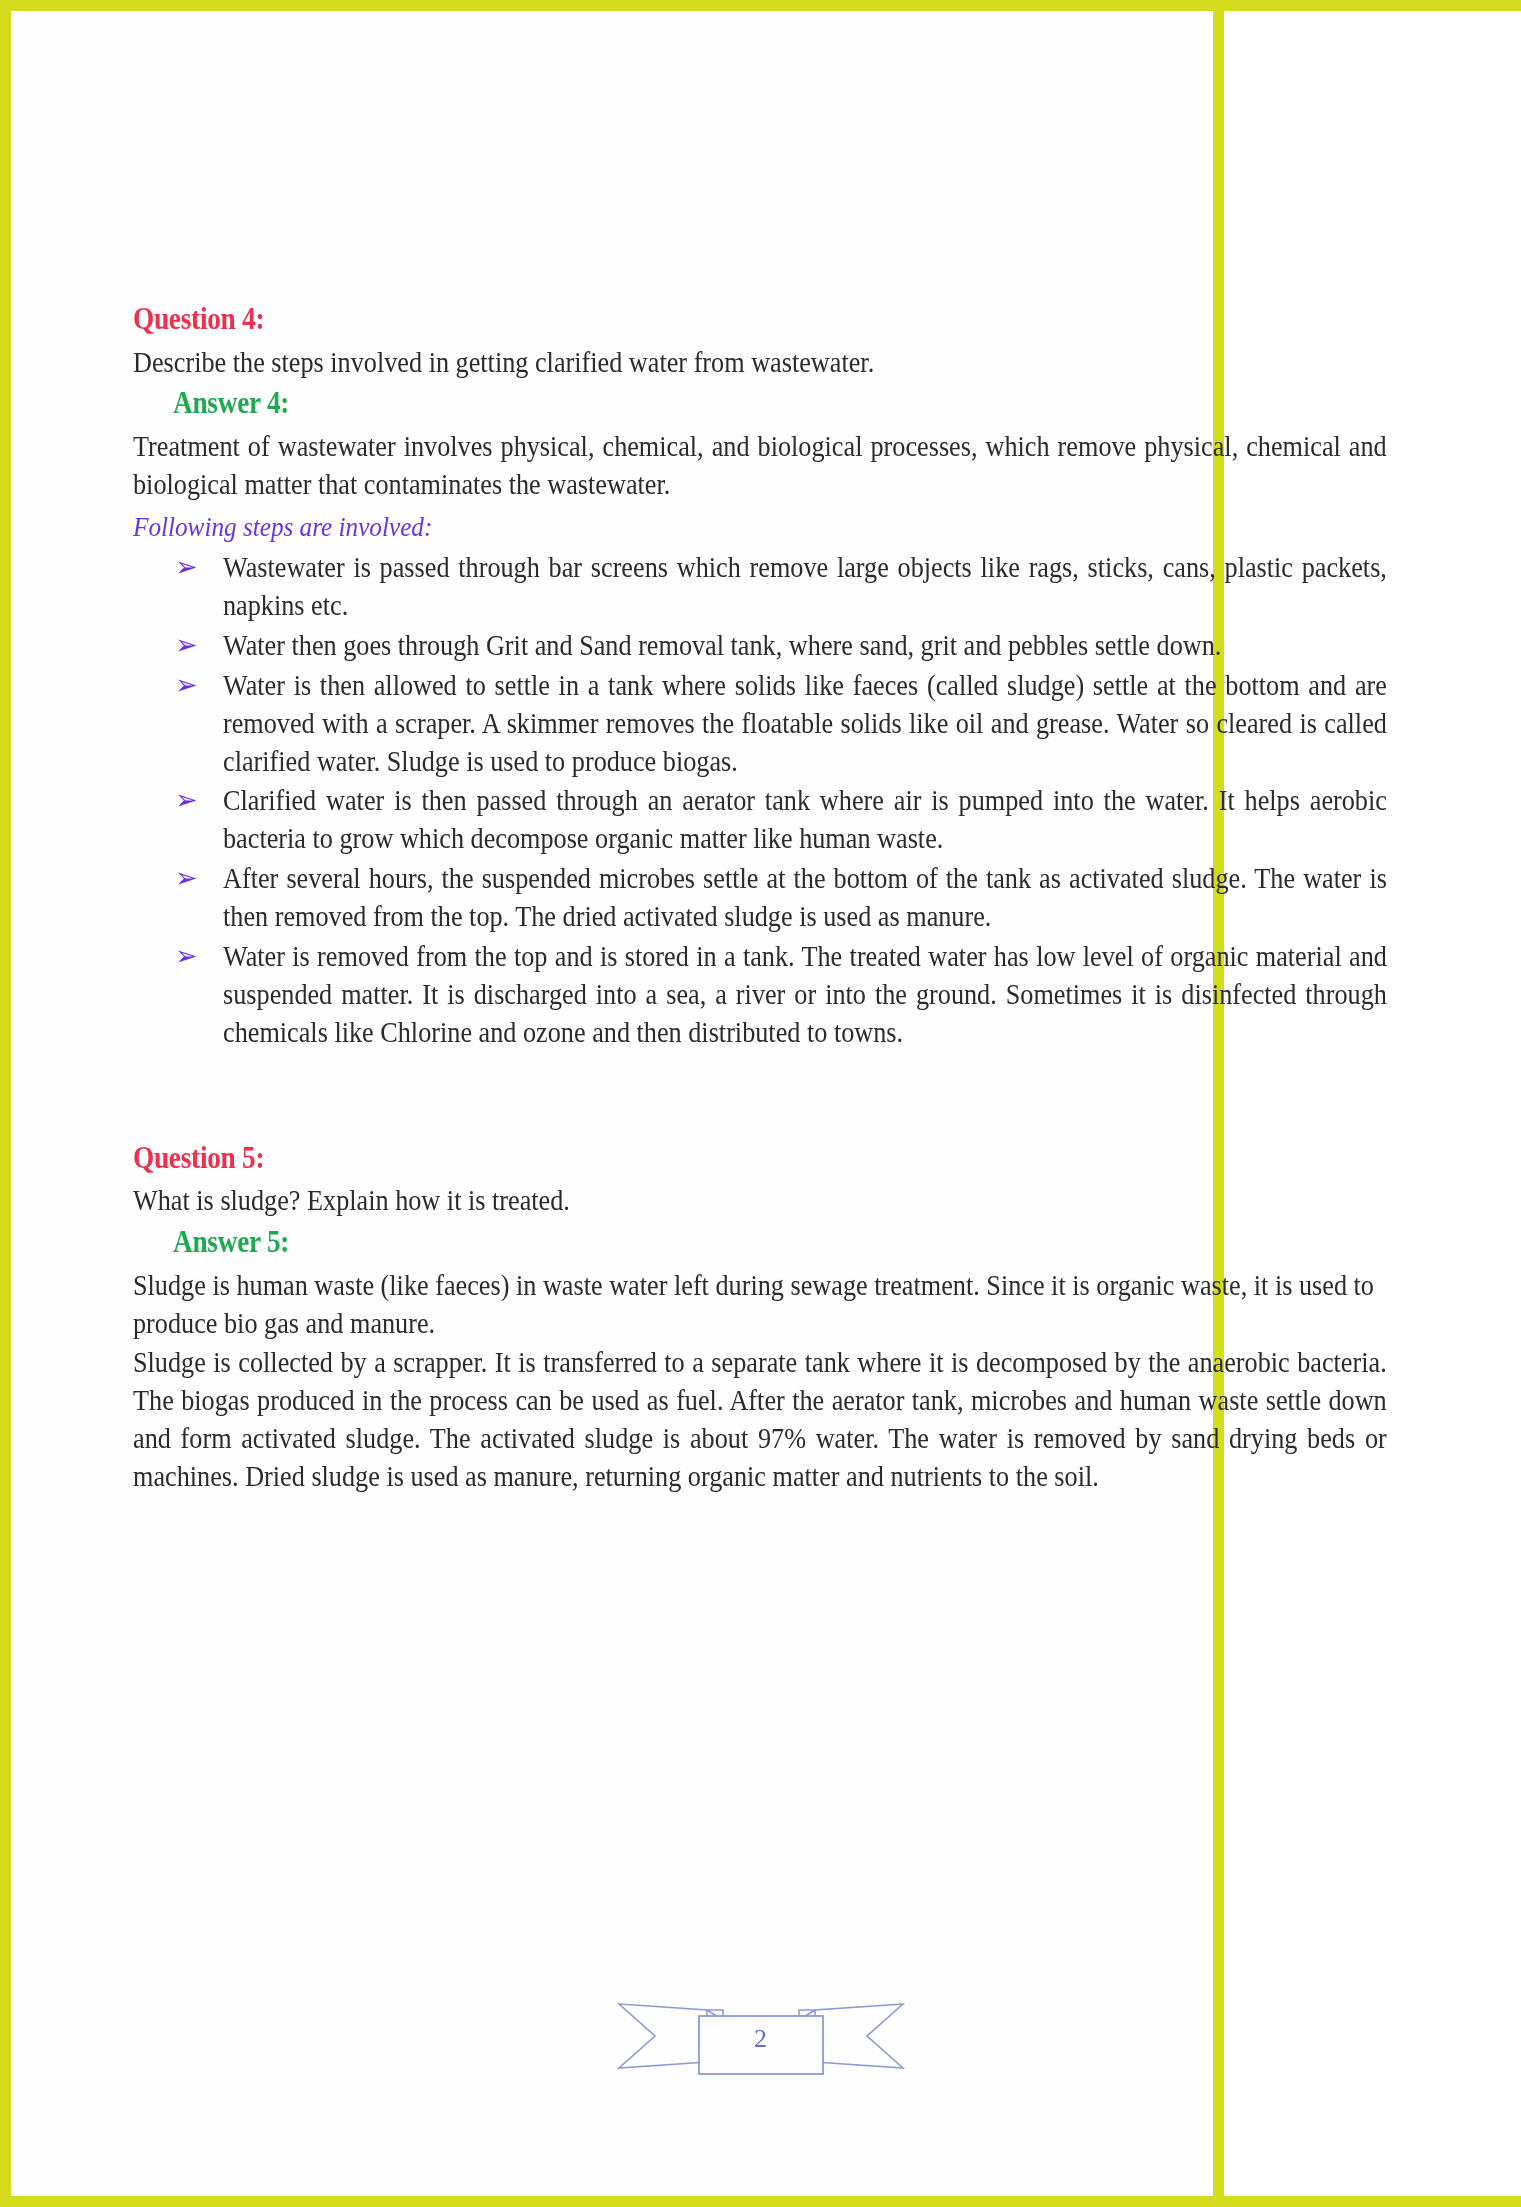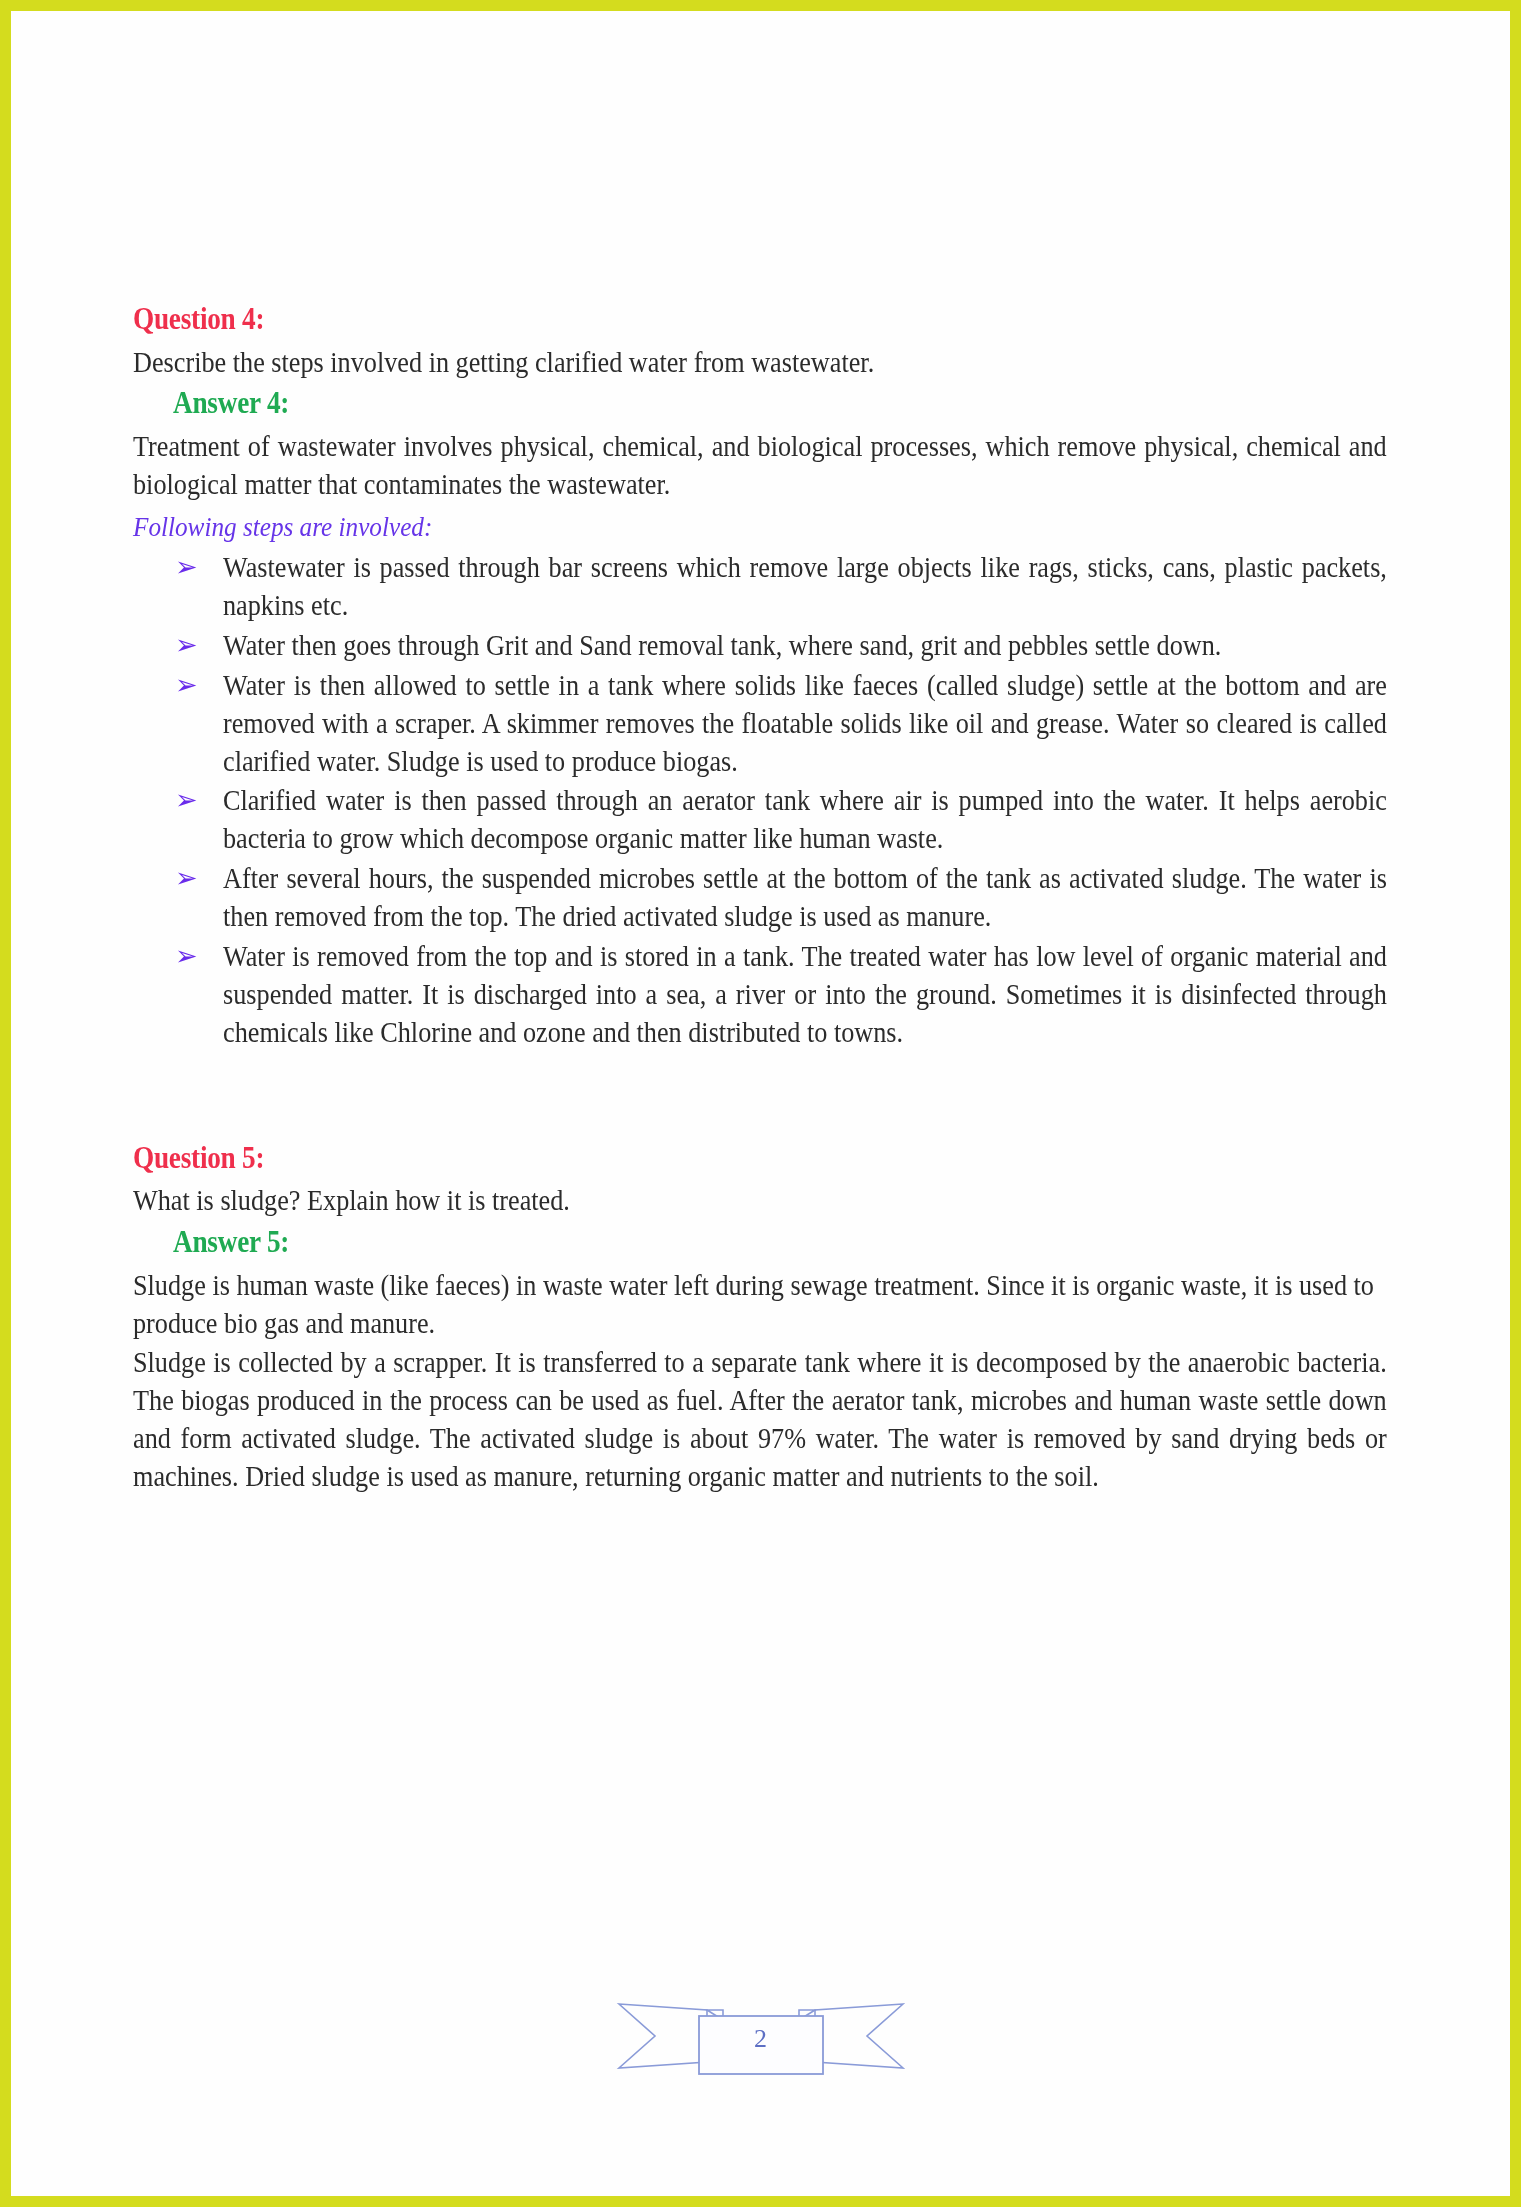--- a/index.html
+++ b/index.html
@@ -11,21 +11,21 @@
   body {
     width: 1521px;
     height: 2207px;
     overflow: hidden;
     font-family: "Liberation Serif", "DejaVu Serif", serif;
   }
 
   
   .page {
     position: relative;
-    width: 1521px;
+    width: 1224px;
     height: 2207px;
     box-sizing: border-box;
     background: #ffffff;
   }
   .page-border-top,
   .page-border-bottom,
   .page-border-left,
   .page-border-right {
     position: absolute;
     background: #d4dc1e;

